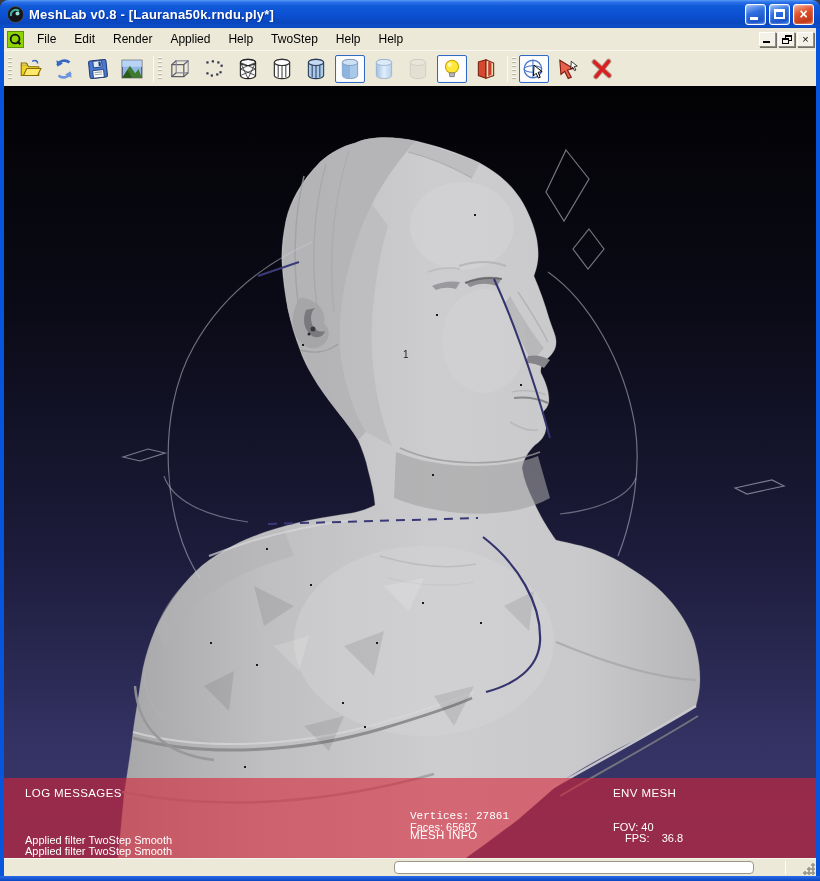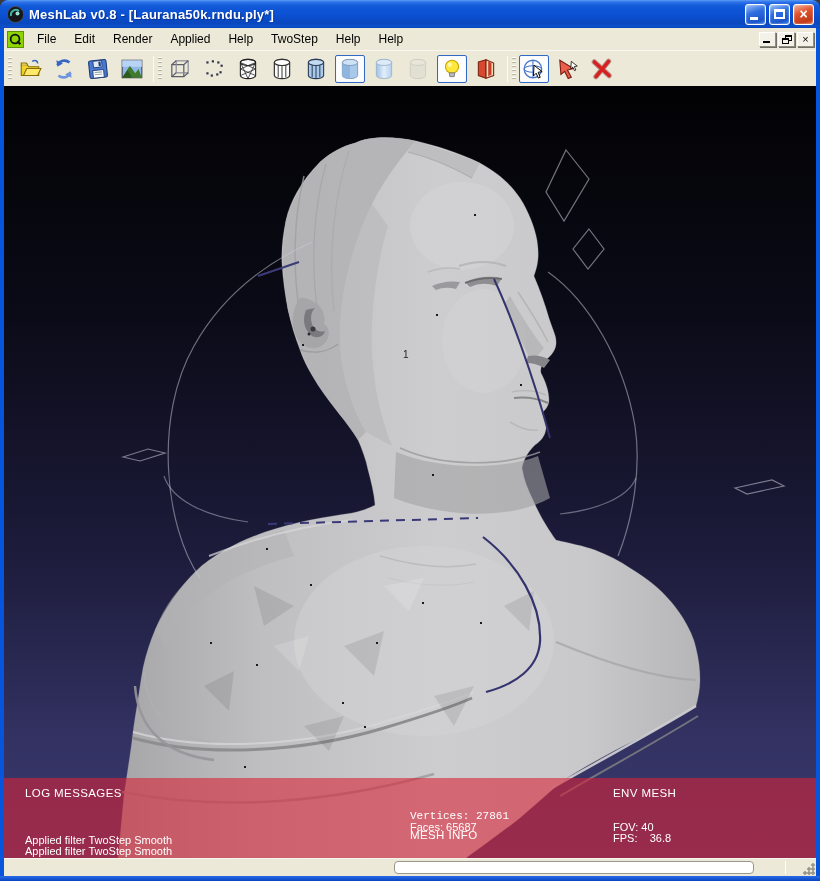--- a/index.html
+++ b/index.html
@@ -446,21 +446,21 @@
         <div class="abs" style="left:0; top:68px;">Applied filter TwoStep Smooth</div>
       </div>
       <div class="hud-col" style="left:406px;">
         <div class="abs hud-title" style="left:0; top:20px;margin-top:32px;">MESH INFO</div>
         <div class="abs" style="left:0; top:33px;font-family:Liberation Mono, monospace;">Vertices: 27861</div>
         <div class="abs" style="left:0; top:44px;">Faces: 65687</div>
       </div>
       <div class="hud-col" style="left:609px;">
         <div class="abs hud-title" style="left:0; top:10px;">ENV MESH</div>
         <div class="abs" style="left:0; top:44px;">FOV: 40</div>
-        <div class="abs" style="left:0; top:55px;">FPS:    36.8</div>
+        <div class="abs" style="left:12px; top:55px;">FPS:    36.8</div>
       </div>
     </div>
   </div>
 
   <div class="statusbar">
     <div class="progress"></div>
     <div class="ssep"></div>
     <div class="sgrip"></div>
   </div>
 

